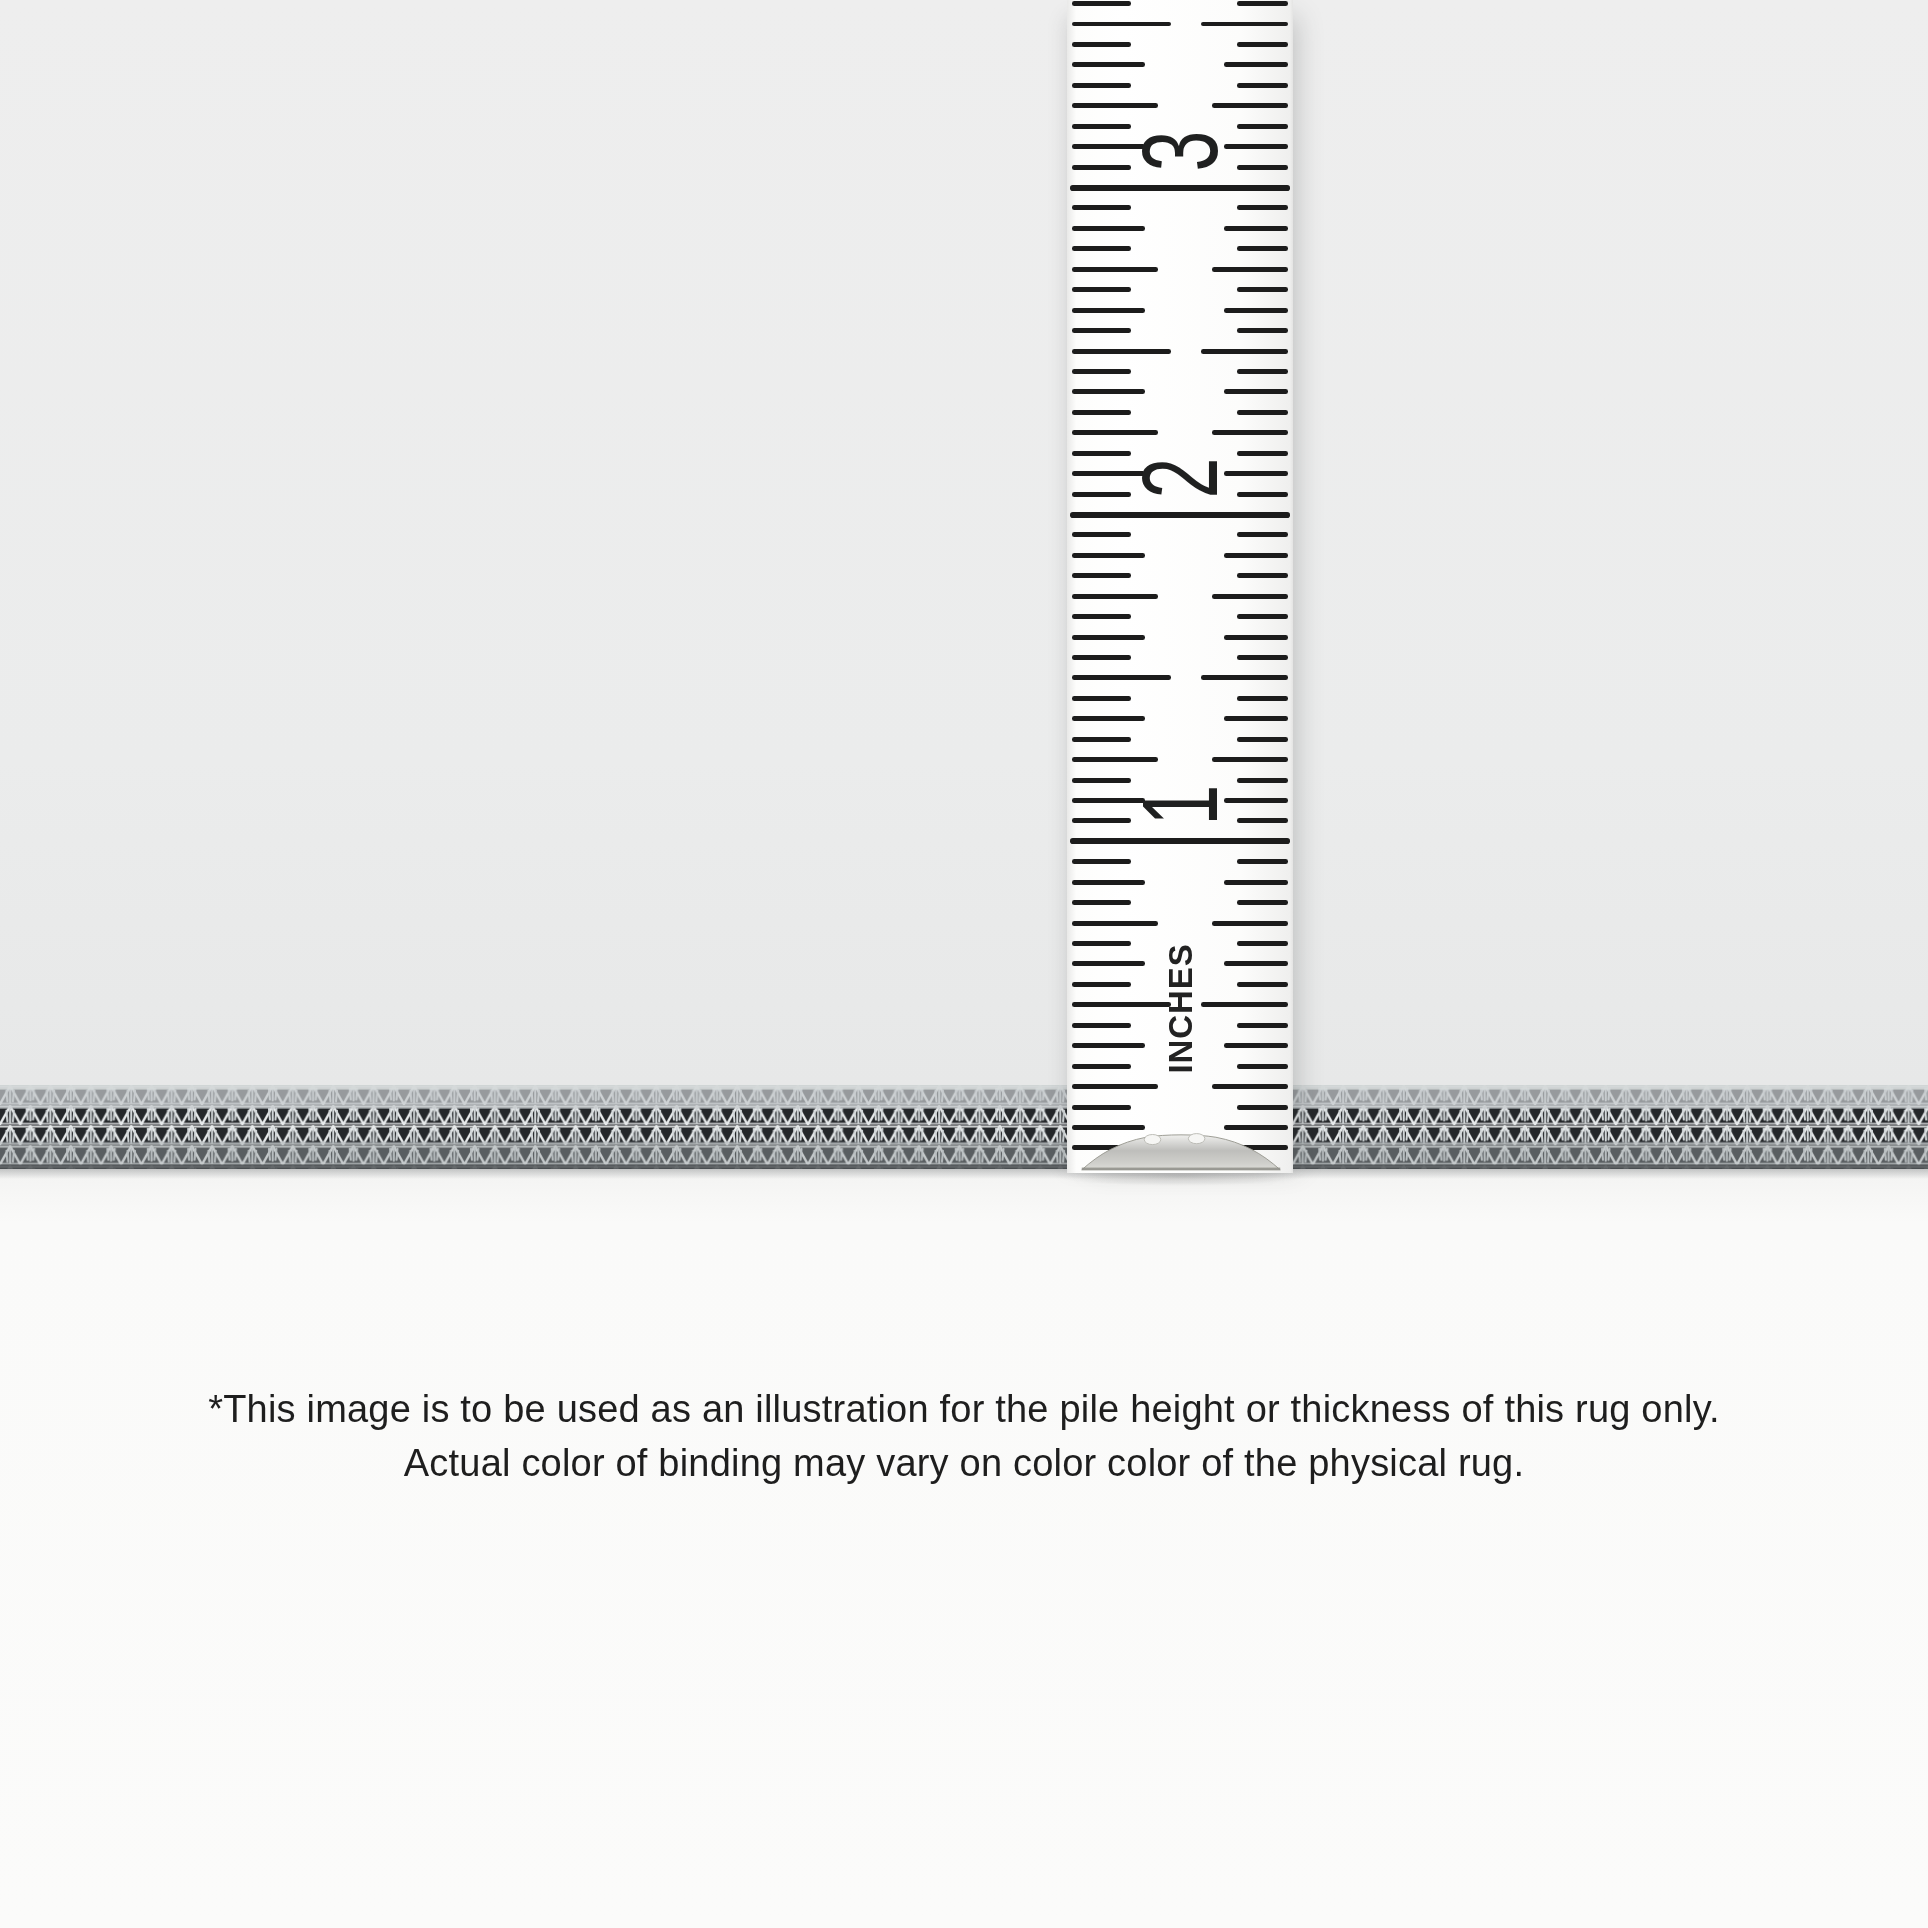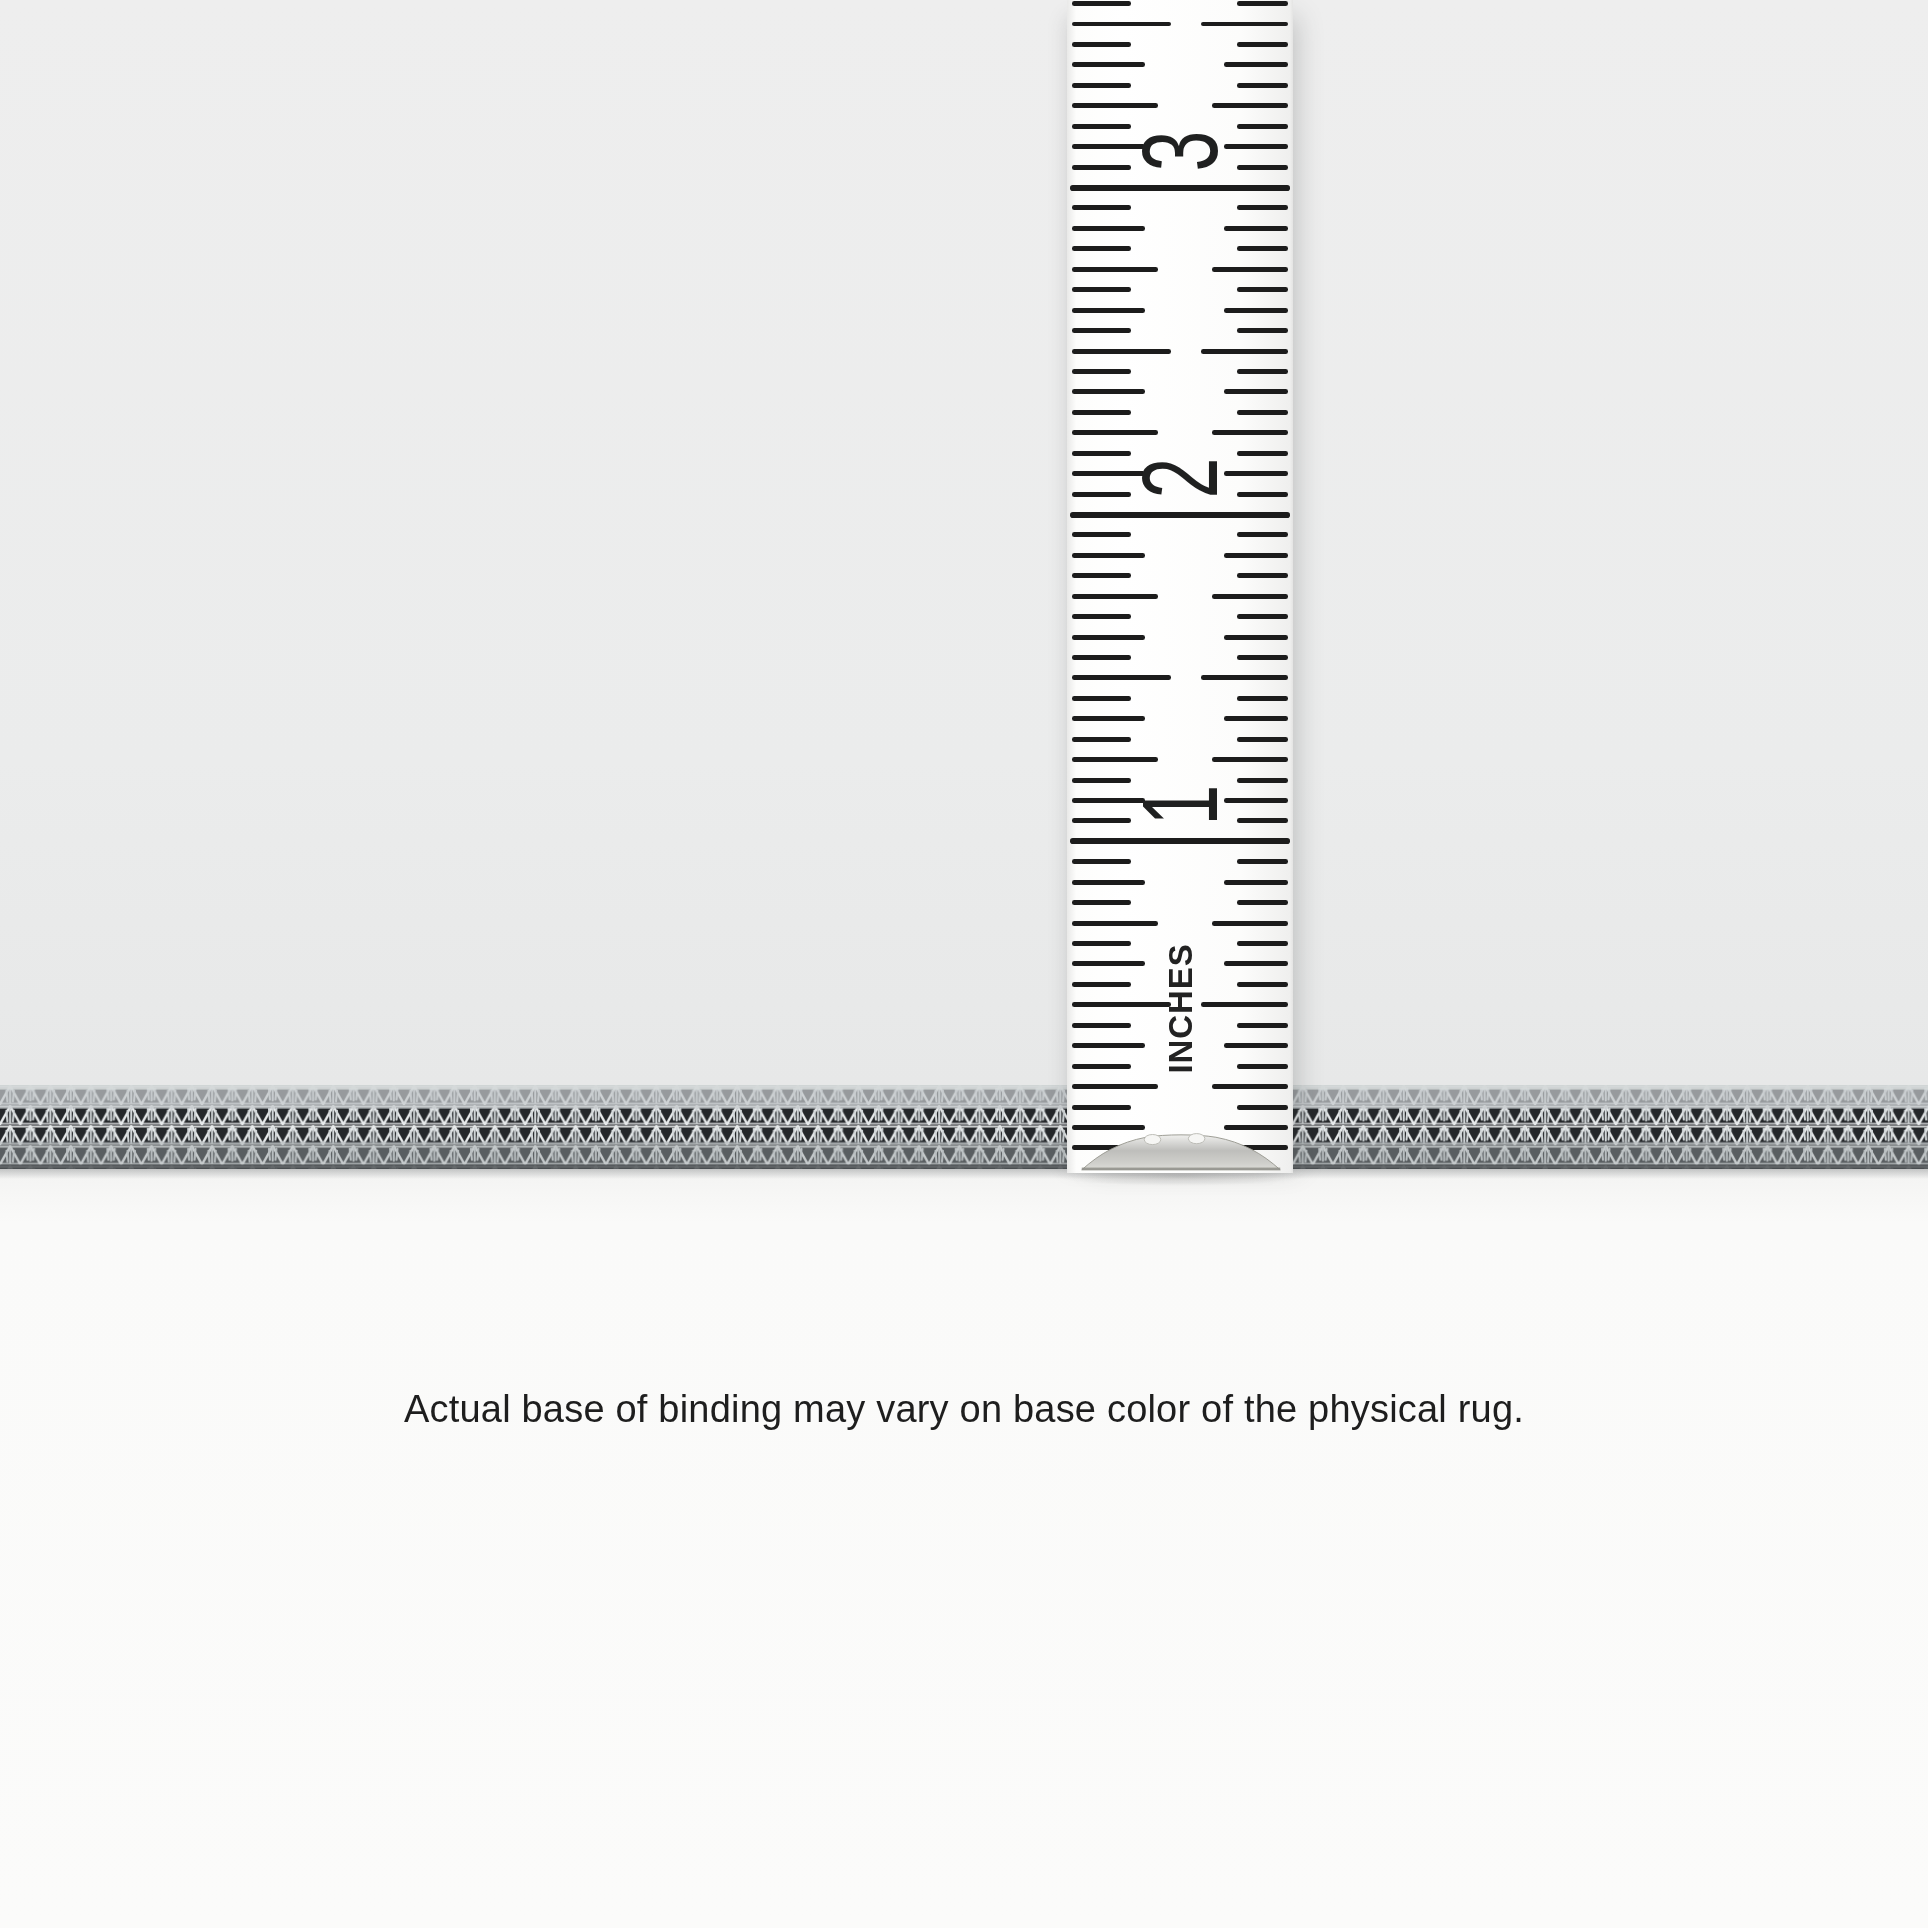--- a/index.html
+++ b/index.html
@@ -240,17 +240,18 @@
         </linearGradient>
       </defs>
       <path d="M3,41 L219,41 C199,23 178,11 149,5.5 C128,2 94,2 73,5.5 C44,11 23,23 3,41 Z" fill="url(#metalGrad)" stroke="#97978f" stroke-width="1"></path>
       <rect x="3" y="38.5" width="216" height="2.5" fill="#8e8e88" opacity="0.85"></rect>
       <ellipse cx="80" cy="8" rx="9" ry="5.5" fill="#f6f6f4" stroke="#b9b9b3" stroke-width="1"></ellipse>
       <ellipse cx="128" cy="7" rx="9" ry="5.5" fill="#f6f6f4" stroke="#b9b9b3" stroke-width="1"></ellipse>
     </svg>
   </div>
 
   <div class="disclaimer">
-    <div>Actual base of binding may vary on base color of the physical rug.</div>
+    <div>*This image is to be used as an illustration for the pile height or thickness of this rug only.</div>
+    <div>Actual color of binding may vary on color color of the physical rug.</div>
   </div>
 
 </div>
 
 
 </body></html>

